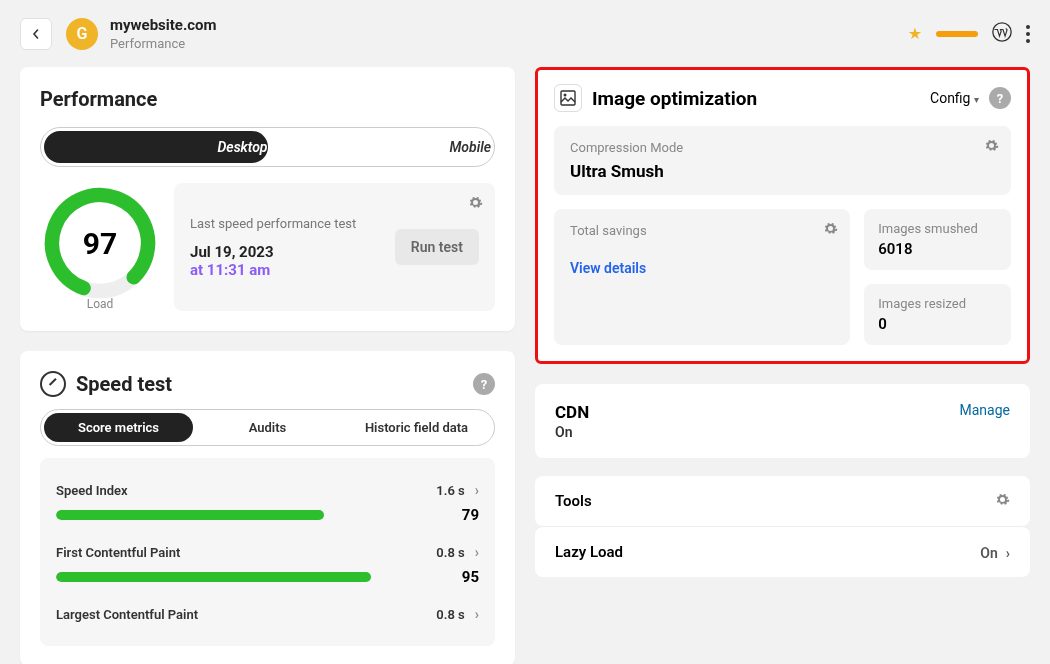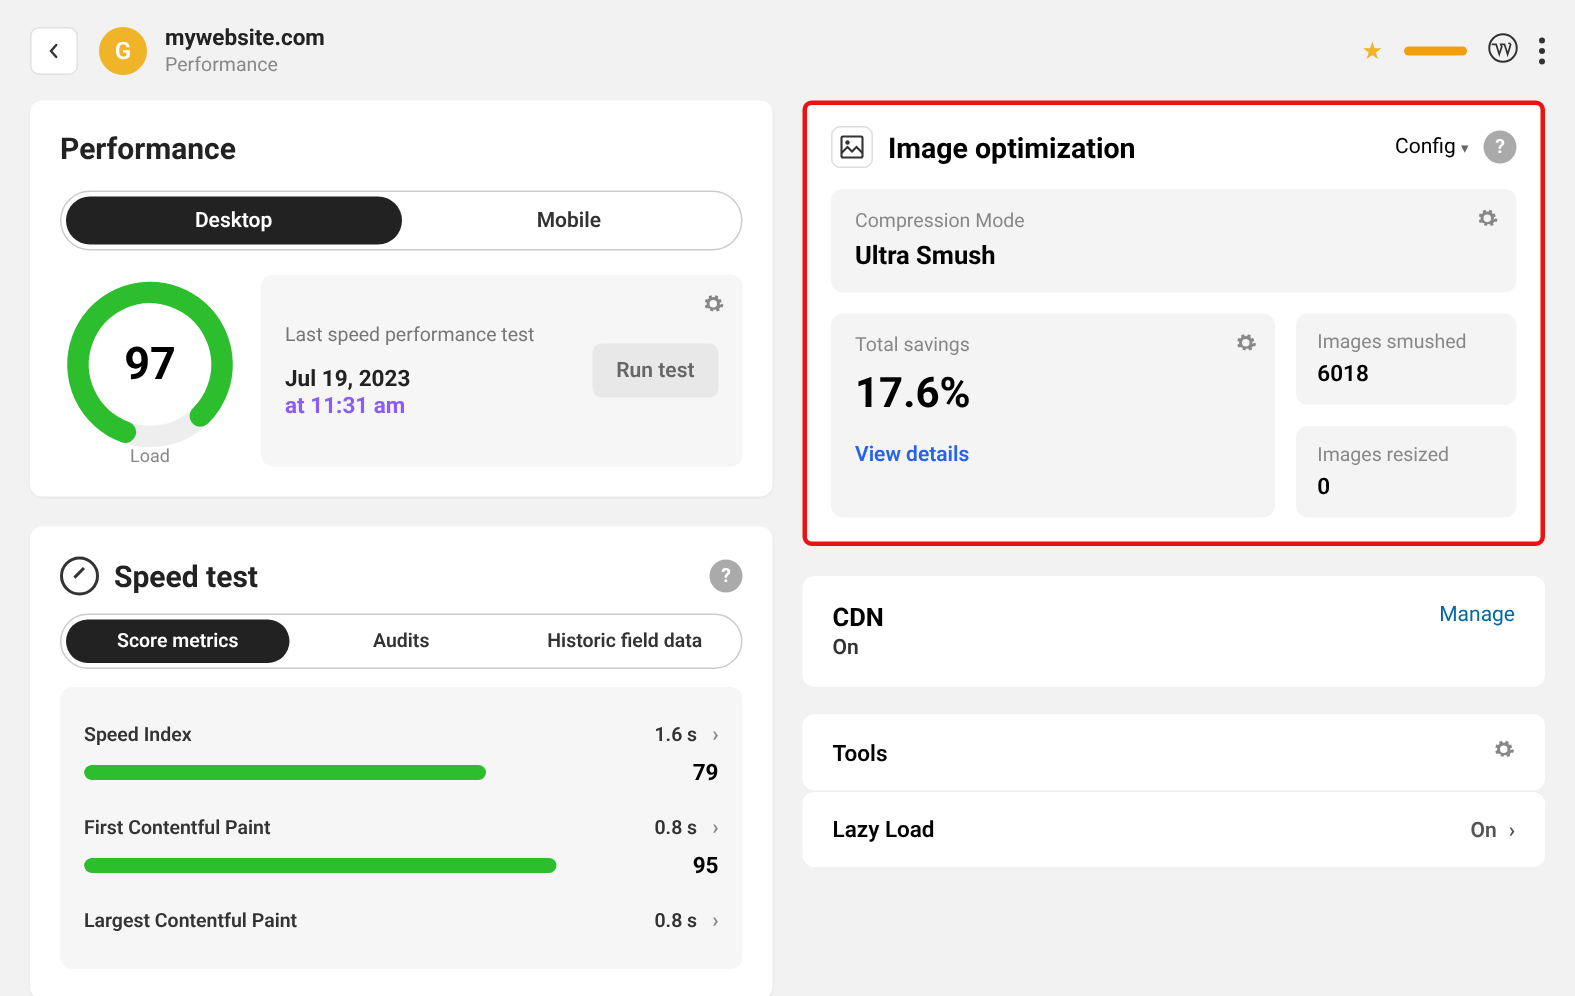--- a/index.html
+++ b/index.html
@@ -20,21 +20,21 @@
 .col { flex: 1; min-width: 0; }
 .card { background: #fff; border-radius: 8px; padding: 20px; box-shadow: 0 1px 2px rgba(0,0,0,0.05); margin-bottom: 20px; }
 .card-head { display: flex; align-items: center; margin-bottom: 16px; }
 .card-title { font-size: 20px; font-weight: 700; color: #222; }
 .card-links { margin-left: auto; display: flex; align-items: center; gap: 16px; font-size: 14px; color: #333; }
 .card-links .link { display: flex; align-items: center; gap: 4px; cursor: pointer; }
 .ext-icon { width: 12px; height: 12px; }
 .chev { font-size: 10px; color: #666; }
 
 .tabs { display: flex; border: 1px solid #ccc; border-radius: 24px; padding: 3px; margin-bottom: 16px; }
-.tab { flex: 1; text-align: center; padding: 8px 0; font-size: 14px; font-weight: 600; cursor: pointer; border-radius: 20px; color: #333; }
+.tab { flex: 1; text-align: right; padding: 8px 0; font-size: 14px; font-weight: 600; cursor: pointer; border-radius: 20px; color: #333; font-style: italic; }
 .tab.active { background: #222; color: #fff; }
 
 .perf-body { display: flex; gap: 14px; }
 .gauge-wrap { text-align: center; }
 .gauge { width: 120px; height: 120px; position: relative; }
 .gauge svg { width: 100%; height: 100%; }
 .gauge-val { position: absolute; top: 50%; left: 50%; transform: translate(-50%, -50%); font-size: 30px; font-weight: 700; }
 .gauge-label { font-size: 12px; color: #888; margin-top: -6px; }
 
 .test-panel { flex: 1; background: #f6f6f6; border-radius: 8px; padding: 16px; display: flex; align-items: center; position: relative; }
@@ -243,21 +243,20 @@
         <div class="mode-val">Ultra Smush</div>
         <span class="gear">
           <svg viewBox="0 0 24 24">
               <path fill="#888" d="M12 8a4 4 0 100 8 4 4 0 000-8zm9 4l2 1-1 3-2-.5a8 8 0 01-1.7 1.7l.5 2-3 1-1-2a8 8 0 01-2.4 0l-1 2-3-1 .5-2A8 8 0 016 16.5L4 17l-1-3 2-1a8 8 0 010-2.4L3 10l1-3 2 .5A8 8 0 017.5 6L7 4l3-1 1 2a8 8 0 012.4 0l1-2 3 1-.5 2A8 8 0 0118 7.5l2-.5 1 3-2 1a8 8 0 010 2.4z"></path>
             </svg>
         </span>
       </div>
       <div class="stats-row">
         <div class="savings">
           <div class="lbl">Total savings</div>
-          <div class="big">17.6%</div>
           <span class="view-link">View details</span>
           <span class="gear">
             <svg viewBox="0 0 24 24">
                 <path fill="#888" d="M12 8a4 4 0 100 8 4 4 0 000-8zm9 4l2 1-1 3-2-.5a8 8 0 01-1.7 1.7l.5 2-3 1-1-2a8 8 0 01-2.4 0l-1 2-3-1 .5-2A8 8 0 016 16.5L4 17l-1-3 2-1a8 8 0 010-2.4L3 10l1-3 2 .5A8 8 0 017.5 6L7 4l3-1 1 2a8 8 0 012.4 0l1-2 3 1-.5 2A8 8 0 0118 7.5l2-.5 1 3-2 1a8 8 0 010 2.4z"></path>
               </svg>
           </span>
         </div>
         <div class="side-stats">
           <div class="stat-sm">
             <div class="lbl">Images smushed</div>

